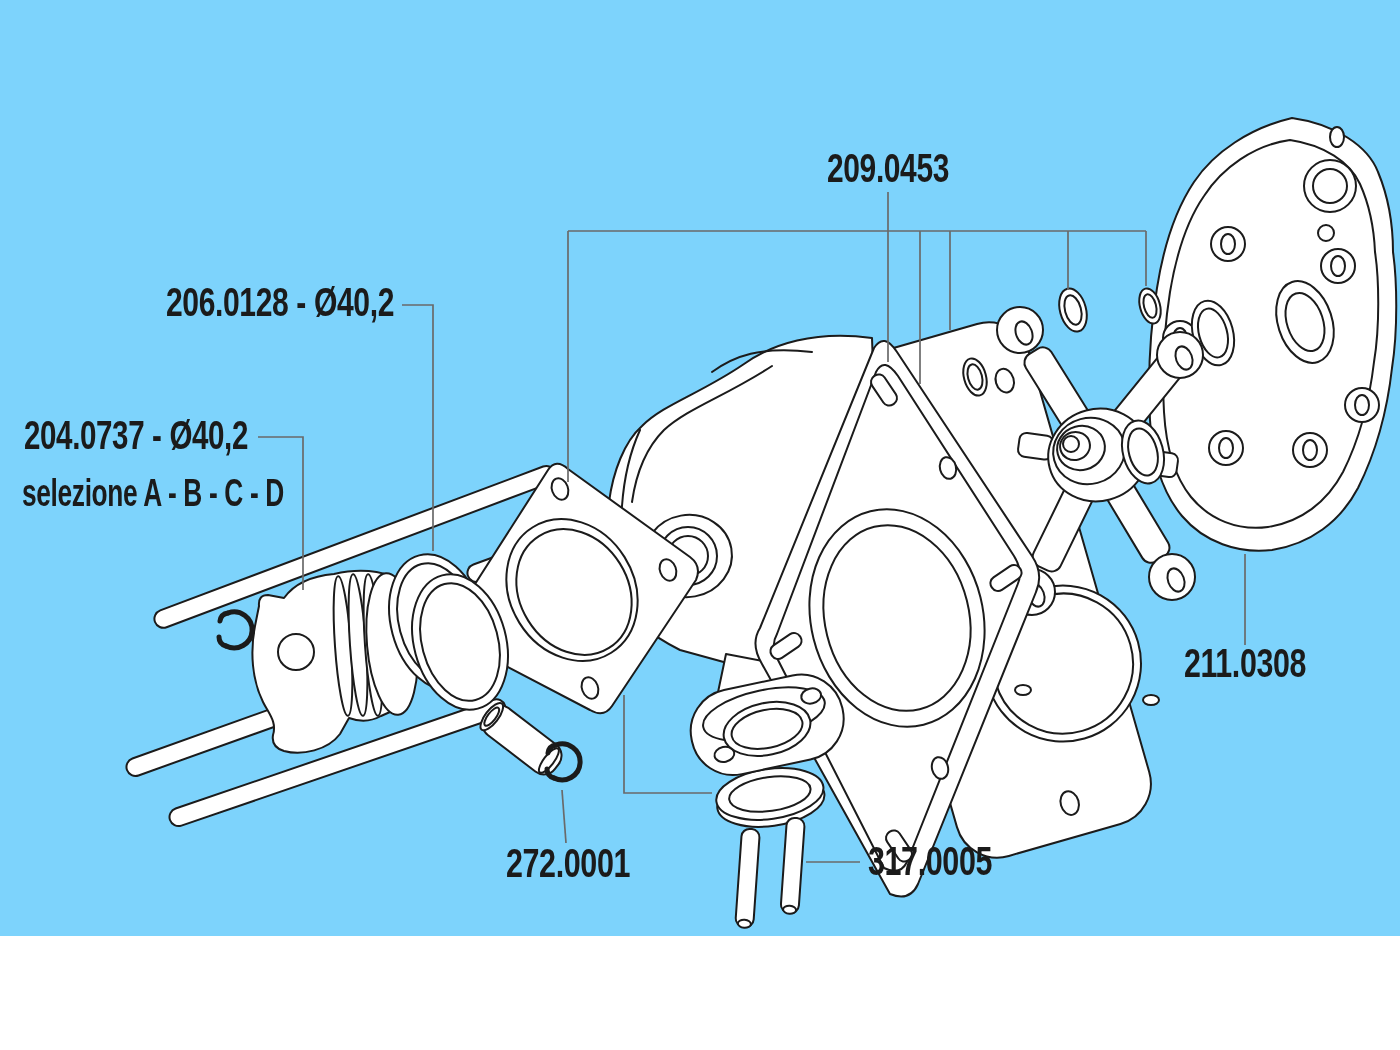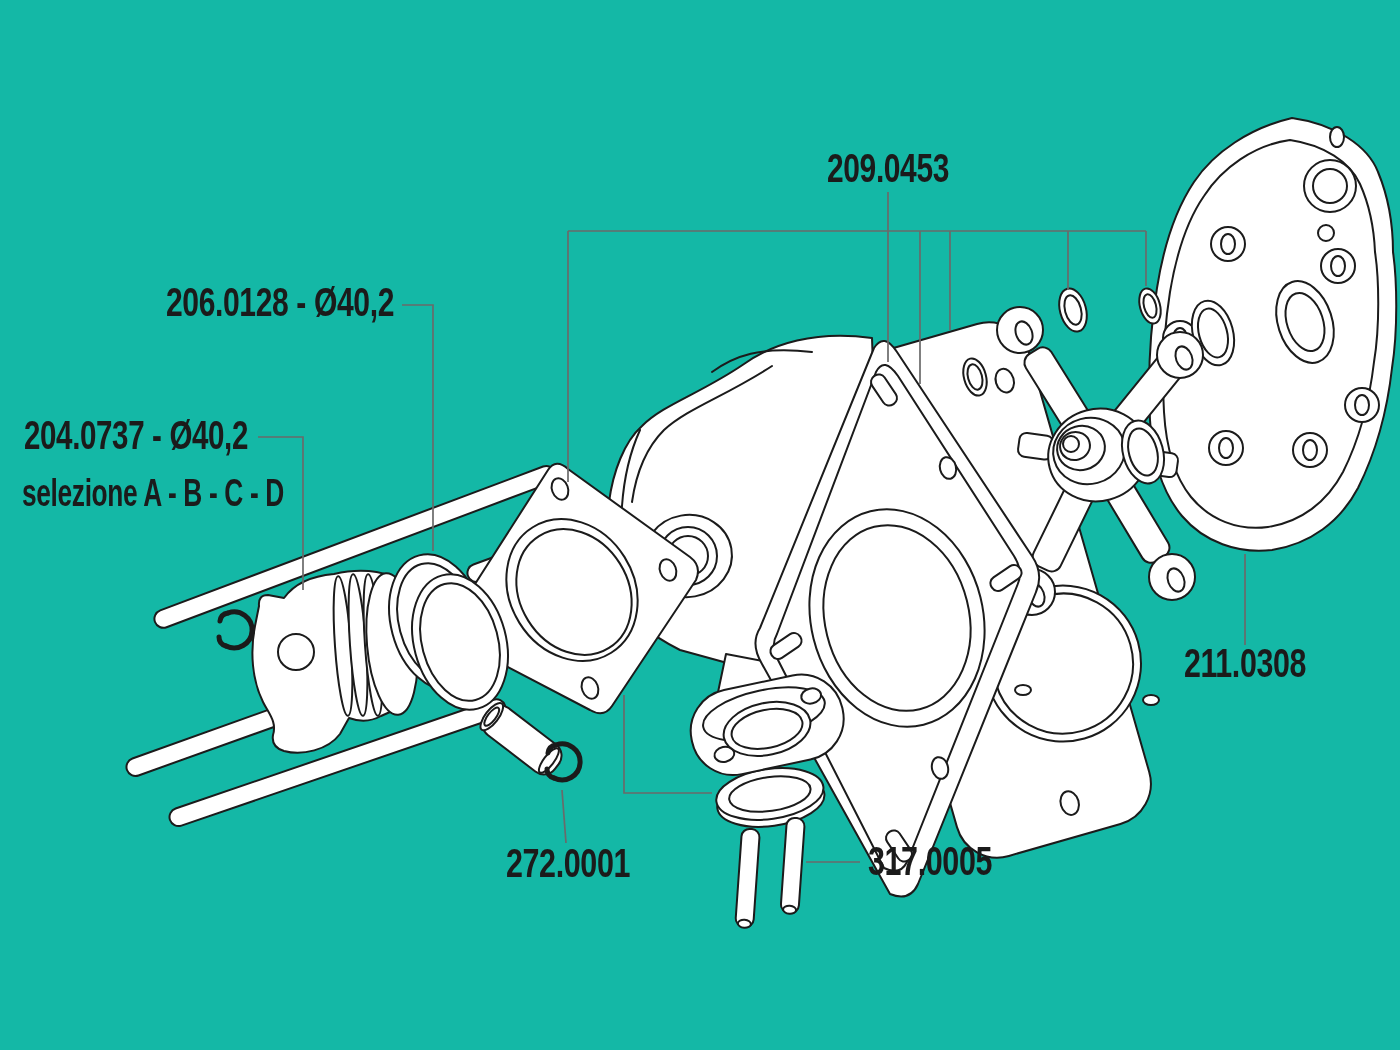--- a/index.html
+++ b/index.html
@@ -1,16 +1,16 @@
 <!DOCTYPE html>
 <html><head>
 <meta charset="utf-8">
 <style>
   html,body{margin:0;padding:0;background:#fff;}
-  .stage{position:relative;width:1400px;height:1050px;background:#14b8a6;overflow:hidden;
+  .stage{position:relative;width:1400px;height:936px;background:#7dd3fc;overflow:hidden;
          font-family:"Liberation Sans", sans-serif;}
   svg{position:absolute;left:0;top:0;}
   .part path,.part rect,.part ellipse,.part circle{
     fill:#ffffff;stroke:#1b1b1b;stroke-width:2;stroke-linejoin:round;stroke-linecap:round;}
   .part line, .part path.ln{fill:none;}
   .noline{fill:none !important;}
   .leader{fill:none;stroke:#6a6a6a;stroke-width:1.7;stroke-linecap:butt;}
   .clipstroke{fill:none;stroke:#1b1b1b;stroke-width:5;stroke-linecap:round;}
   text.lbl{fill:#1b1b1b;font-weight:700;font-size:40px;letter-spacing:-0.5px;}
   text.lbl2{fill:#1b1b1b;font-weight:700;font-size:38px;letter-spacing:-0.5px;}

